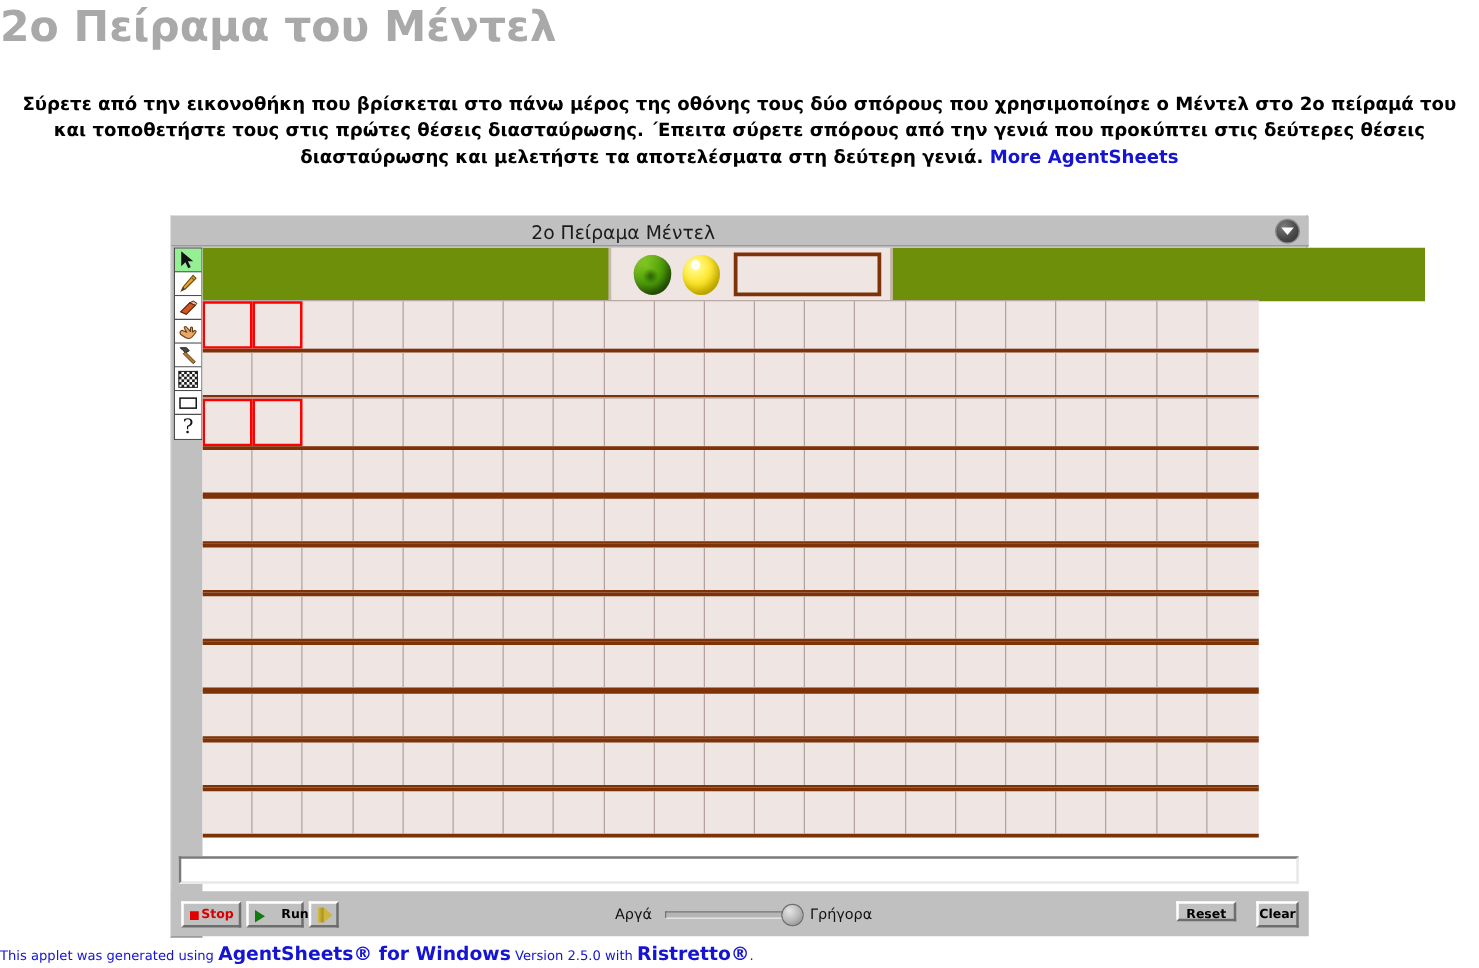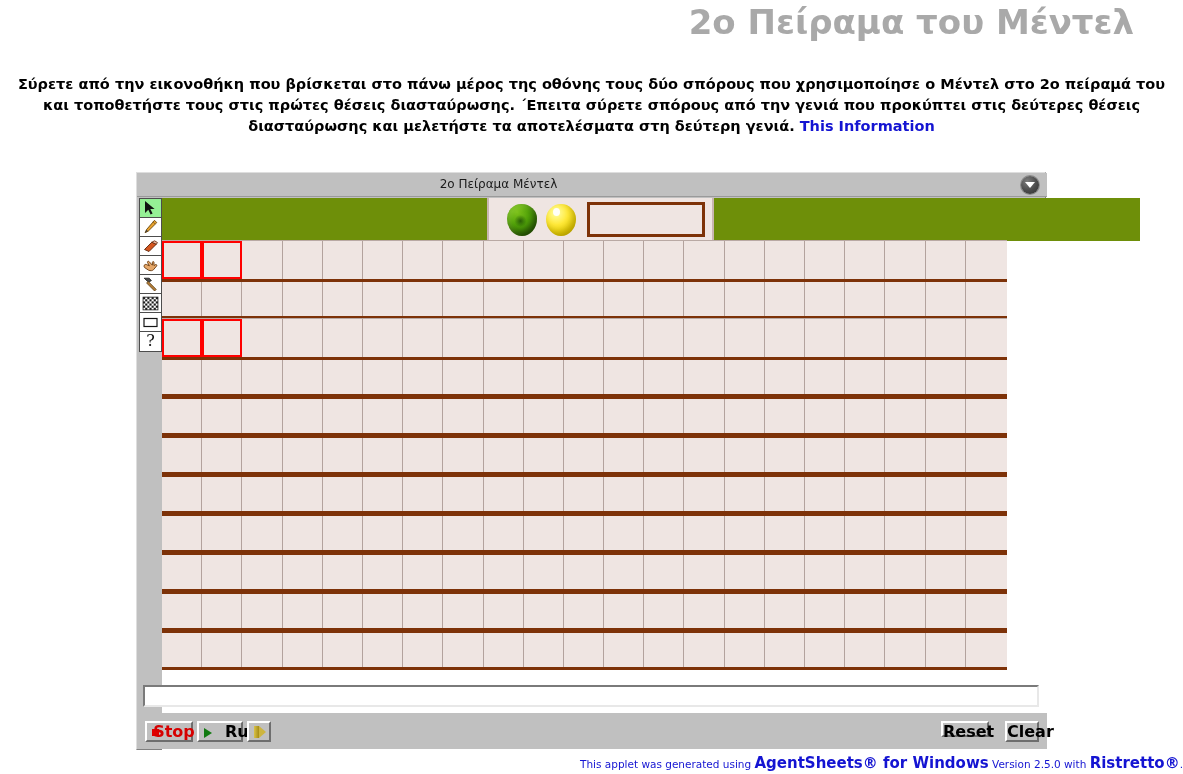--- a/index.html
+++ b/index.html
@@ -18,21 +18,21 @@
     height: 774px;
     background: #ffffff;
   }
 
   
   .page-title {
     position: absolute;
     top: 2px;
     left: 0;
     width: 1134px;
-    text-align: right;
+    text-align: left;
     font-family: "DejaVu Sans", sans-serif;
     font-size: 34px;
     font-weight: bold;
     color: #a9a9a9;
     letter-spacing: 0px;
     white-space: nowrap;
   }
 
   .page-desc {
     position: absolute;
@@ -73,21 +73,21 @@
     height: 23px;
     background: #c0c0c0;
     border-bottom: 1px solid #9a9a9a;
   }
   .titlebar-text {
     position: absolute;
     left: 0; top: 4px;
     width: 723px;
     text-align: center;
     font-family: "DejaVu Sans", sans-serif;
-    font-size: 12px;
+    font-size: 15px;
     color: #1b1b1b;
   }
   .titlebar-chevron {
     position: absolute;
     right: 8px;
     top: 3px;
     width: 18px;
     height: 18px;
     border-radius: 50%;
     background: radial-gradient(circle at 35% 30%, #7d7d7d 0%, #4a4a4a 55%, #2f2f2f 100%);
@@ -283,21 +283,21 @@
   }
   .btn {
     position: absolute;
     background: #c0c0c0;
     border-top: 2px solid #ffffff;
     border-left: 2px solid #ffffff;
     border-right: 2px solid #6e6e6e;
     border-bottom: 2px solid #6e6e6e;
     box-sizing: border-box;
     font-family: "DejaVu Sans", sans-serif;
-    font-size: 16px;
+    font-size: 10px;
     font-weight: bold;
     color: #000;
     line-height: 18px;
     text-align: center;
     white-space: nowrap;
     cursor: default;
     padding: 0;
   }
   .btn-stop { left: 8px; top: 8px; width: 48px; height: 21px; }
   .btn-stop .lbl { color: #d60000; position: relative; left: 5px; }
@@ -380,21 +380,21 @@
     background: radial-gradient(circle at 35% 30%, #e6e6e6 0%, #b6b6b6 55%, #7e7e7e 100%);
     box-shadow: 0 0 0 1px #6e6e6e;
   }
 
   
   .footer {
     position: absolute;
     left: 0;
     top: 754px;
     width: 1183px;
-    text-align: right;
+    text-align: left;
     font-family: "DejaVu Sans", sans-serif;
     font-size: 11px;
     color: #1414d2;
     white-space: nowrap;
   }
   .footer .brand {
     font-size: 15px;
     font-weight: bold;
   }
   .footer .small {
@@ -402,21 +402,21 @@
   }
 </style>
 </head>
 <body>
 
 <div id="page">
 
   <div class="page-title">2ο Πείραμα του Μέντελ</div>
 
   <div class="page-desc">
-    <span>Σύρετε από την εικονοθήκη που βρίσκεται στο πάνω μέρος της οθόνης τους δύο σπόρους που χρησιμοποίησε ο Μέντελ στο 2ο πείραμά του και τοποθετήστε τους στις πρώτες θέσεις διασταύρωσης. ΄Επειτα σύρετε σπόρους από την γενιά που προκύπτει στις δεύτερες θέσεις διασταύρωσης και μελετήστε τα αποτελέσματα στη δεύτερη γενιά. </span><a href="#" class="more-link">This Information</a>
+    <span>Σύρετε από την εικονοθήκη που βρίσκεται στο πάνω μέρος της οθόνης τους δύο σπόρους που χρησιμοποίησε ο Μέντελ στο 2ο πείραμά του και τοποθετήστε τους στις πρώτες θέσεις διασταύρωσης. ΄Επειτα σύρετε σπόρους από την γενιά που προκύπτει στις δεύτερες θέσεις διασταύρωσης και μελετήστε τα αποτελέσματα στη δεύτερη γενιά. </span><a href="#" class="more-link">More AgentSheets</a>
   </div>
 
   <div class="applet">
 
     <div class="titlebar">
       <div class="titlebar-text">2ο Πείραμα Μέντελ</div>
       <div class="titlebar-chevron"></div>
     </div>
 
     <div class="toolbar">
@@ -795,20 +795,26 @@
       <div class="btn btn-stop">
         <span class="lbl">Stop</span>
       </div>
 
       <div class="btn btn-run">
         <span class="lbl">Run</span>
       </div>
 
       <div class="btn btn-step"></div>
 
+      <div class="speed">
+        <span class="speed-label slow">Αργά</span>
+        <div class="speed-track"></div>
+        <div class="speed-knob"></div>
+        <span class="speed-label fast">Γρήγορα</span>
+      </div>
 
       <div class="btn btn-reset">
         <span>Reset</span>
       </div>
 
       <div class="btn btn-clear">
         <span>Clear</span>
       </div>
 
     </div>

